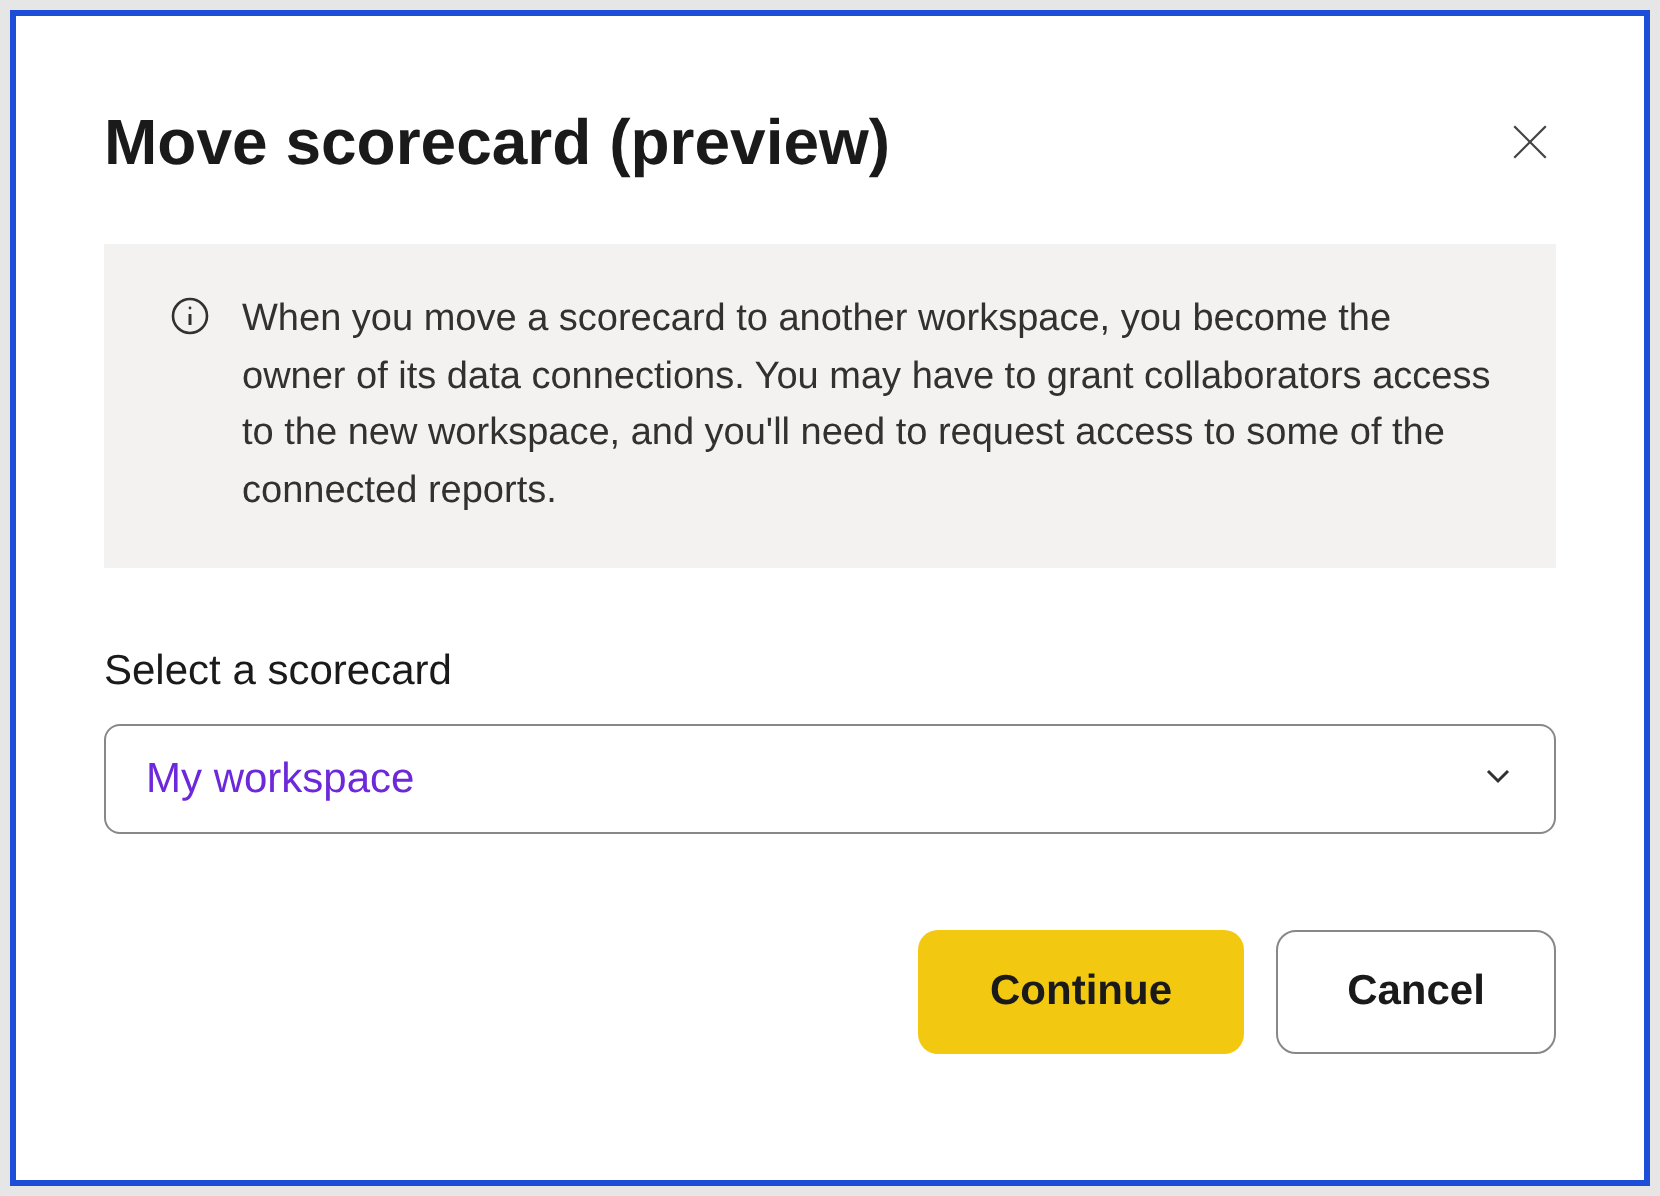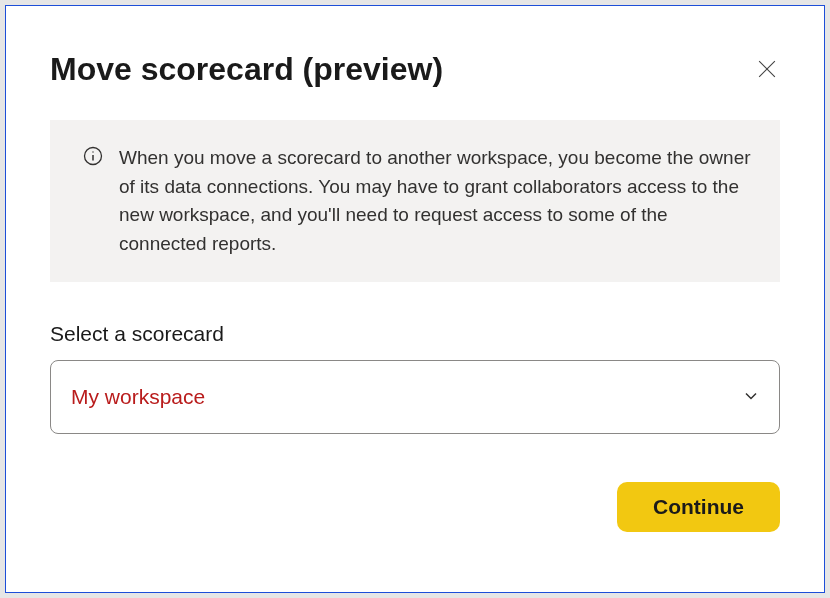--- a/index.html
+++ b/index.html
@@ -13,21 +13,21 @@
       width: 830px;
       height: 598px;
       padding: 5px;
     }
     .dialog {
       background: #ffffff;
       width: 100%;
       height: 100%;
       padding: 44px 44px 40px 44px;
       position: relative;
-      border: 1px solid #1d4ed8;
+      border: 3px solid #1d4ed8;
     }
     .dialog-header {
       display: flex;
       justify-content: space-between;
       align-items: flex-start;
       margin-bottom: 32px;
     }
     .dialog-title {
       font-size: 32px;
       font-weight: 600;
@@ -69,48 +69,48 @@
       color: #323130;
     }
     .field-label {
       font-size: 21px;
       color: #1a1a1a;
       margin-bottom: 14px;
       display: block;
     }
     .dropdown {
       width: 100%;
-      height: 74px;
+      height: 55px;
       border: 1px solid #8a8886;
       border-radius: 8px;
       background: #ffffff;
       padding: 0 20px;
       display: flex;
       align-items: center;
       justify-content: space-between;
       cursor: pointer;
       font-size: 21px;
-      color: #b91c1c;
+      color: #6d28d9;
     }
     .dropdown-chevron {
       color: #323130;
       flex-shrink: 0;
     }
     .dropdown-chevron svg {
       width: 16px;
       height: 16px;
     }
     .button-row {
       display: flex;
       gap: 16px;
       justify-content: flex-end;
       margin-top: 48px;
     }
     .btn {
-      height: 50px;
+      height: 62px;
       padding: 0 28px;
       border-radius: 10px;
       font-size: 21px;
       font-weight: 600;
       cursor: pointer;
       display: flex;
       align-items: center;
       justify-content: center;
       min-width: 140px;
     }
@@ -158,14 +158,15 @@
     <span>My workspace</span>
     <span class="dropdown-chevron">
       <svg viewBox="0 0 16 16" fill="none" stroke="currentColor" stroke-width="1.5">
         <polyline points="3,5.5 8,10.5 13,5.5"></polyline>
       </svg>
     </span>
   </div>
 
   <div class="button-row">
     <button class="btn btn-primary">Continue</button>
+    <button class="btn btn-secondary">Cancel</button>
   </div>
 </div>
 
 </body></html>

